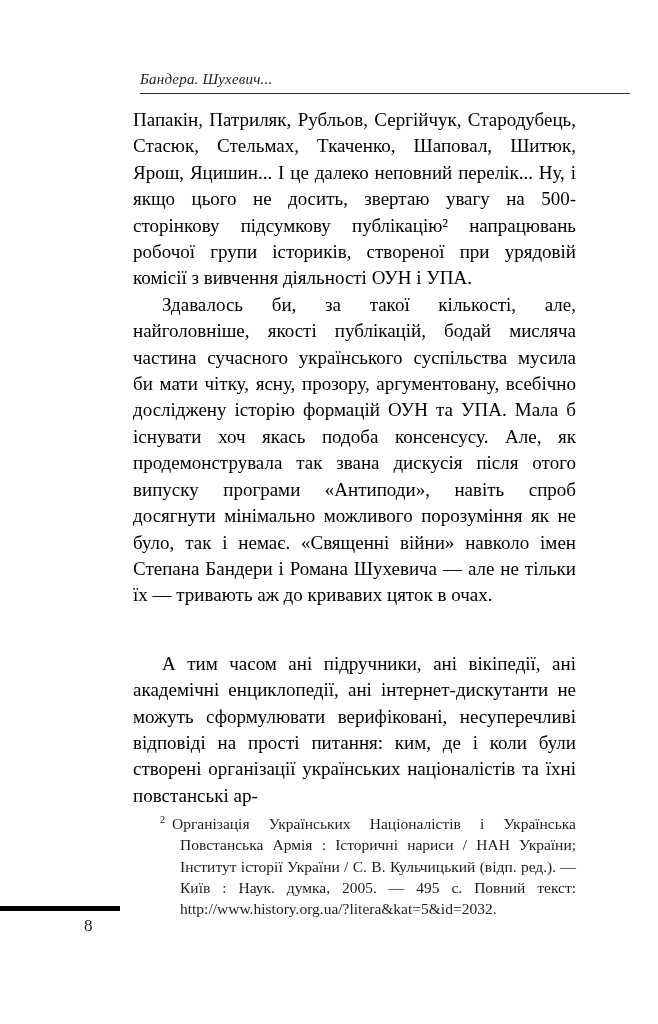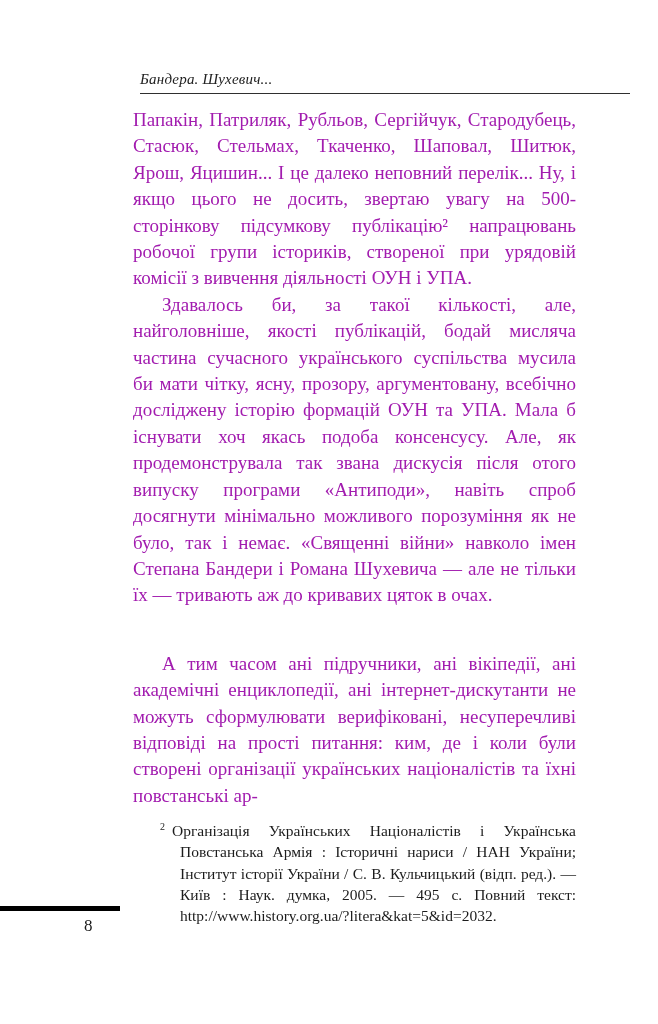--- a/index.html
+++ b/index.html
@@ -35,26 +35,26 @@
   .body-text {
     position: absolute;
     left: 133px;
     top: 107px;
     width: 443px;
   }
   .para {
     font-size: 19px;
     line-height: 26.4px;
     text-align: justify;
-    color: #a21caf;
+    color: #000000;
   }
   .para.indent { text-indent: 29px; }
   .para.gap { margin-top: 42px; }
   .footnote {
-    margin-top: 11px;
+    margin-top: 4px;
     font-size: 15.5px;
     line-height: 21.2px;
     text-align: justify;
     padding-left: 47px;
     text-indent: -20px;
     color: #1c1c1c;
   }
   .footnote sup {
     font-size: 10px;
     line-height: 0;

